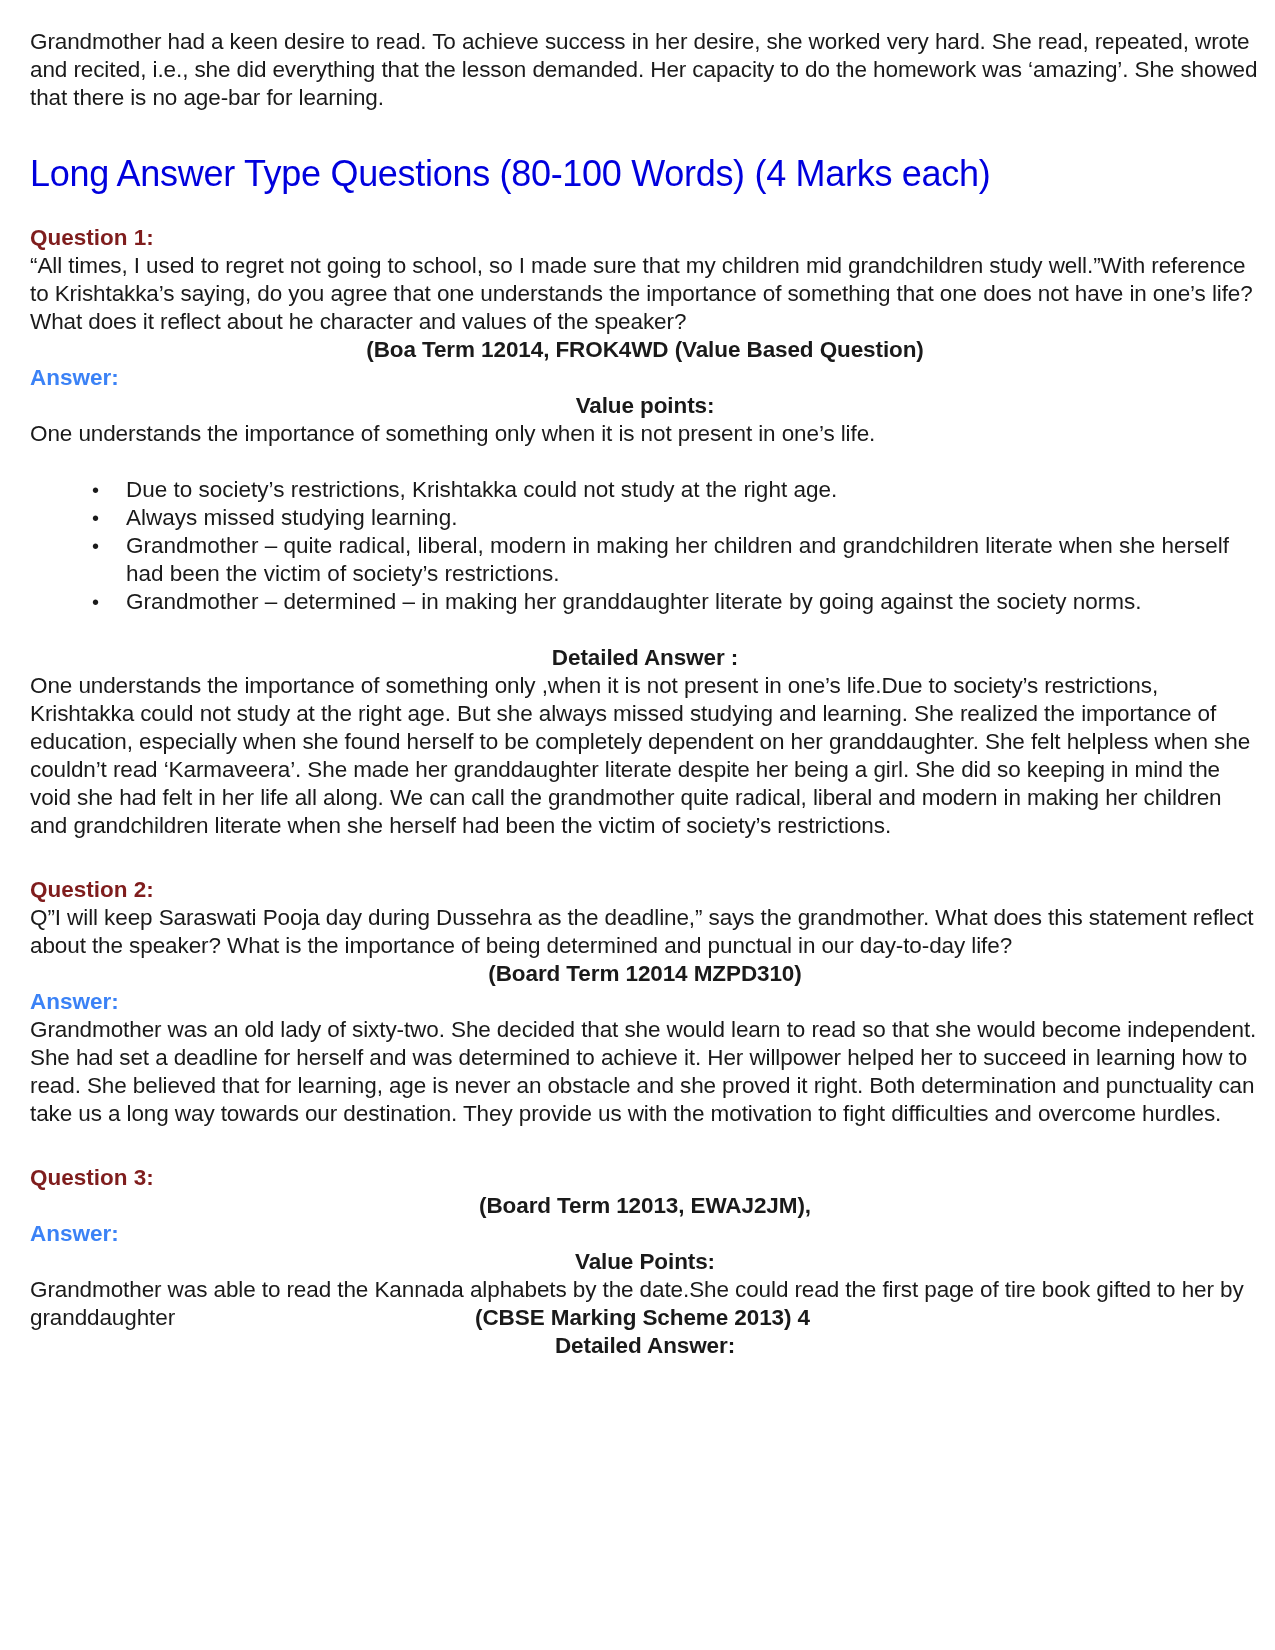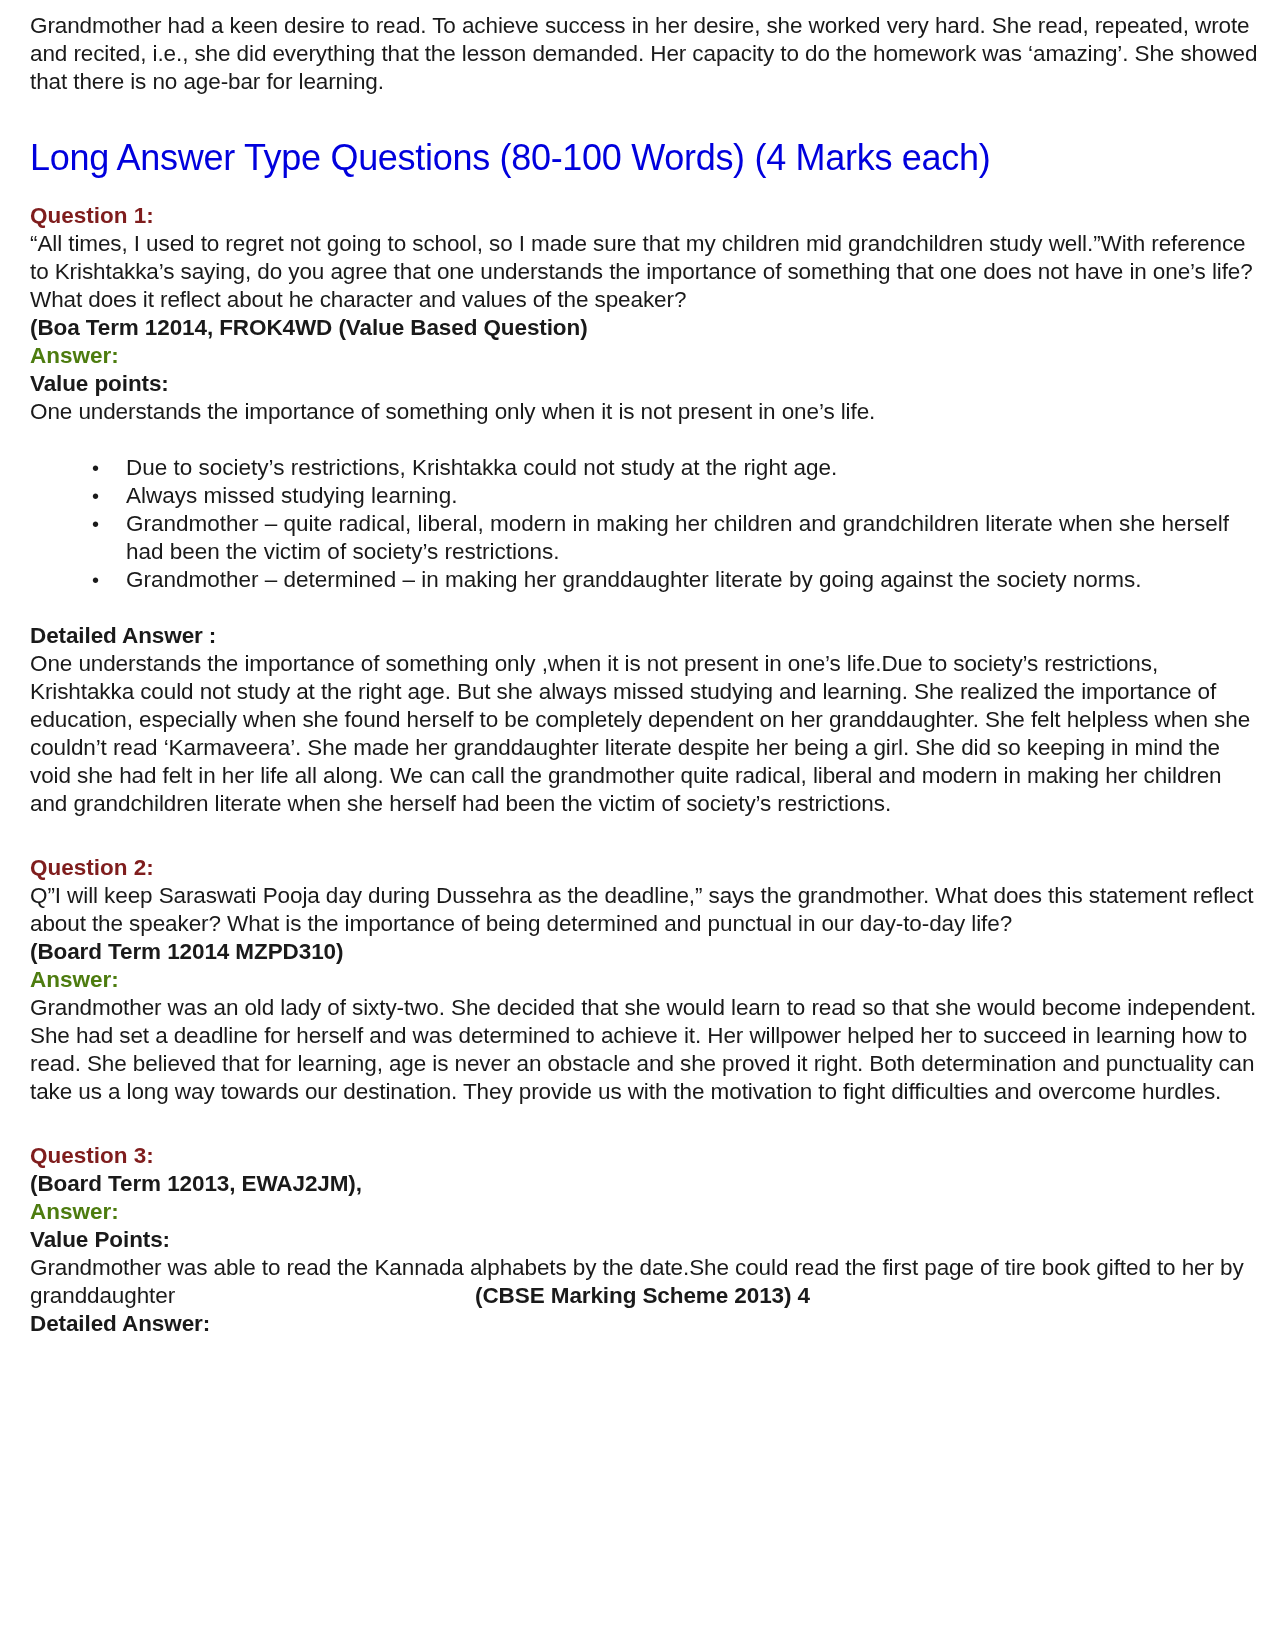--- a/index.html
+++ b/index.html
@@ -1,29 +1,29 @@
 <!DOCTYPE html>
 <html><head>
 <meta charset="utf-8">
 <style>
   html, body { margin: 0; padding: 0; background: #ffffff; }
   body {
     width: 1275px; height: 1650px; overflow: hidden; position: relative;
     font-family: "Liberation Sans", sans-serif; color: #1a1a1a;
   }
-  .page { position: absolute; left: 30px; top: 12px; width: 1230px; }
+  .page { position: absolute; left: 30px; top: 28px; width: 1230px; }
   p { margin: 0; font-size: 22.5px; line-height: 28px; letter-spacing: -0.1px; }
   .intro { margin-bottom: 40px; }
   .section-title {
-    color: #0000dd; font-size: 36px; line-height: 44px; margin: 0 0 22px 0; font-weight: normal;
+    color: #0000dd; font-size: 36px; line-height: 44px; margin: 0 0 28px 0; font-weight: normal;
     letter-spacing: -0.3px;
   }
   .q-label { color: #7f1d1d; font-weight: bold; font-size: 22.5px; line-height: 28px; }
-  .ans-label { color: #4d7c0f; font-weight: bold; font-size: 22.5px; line-height: 28px; }
-  .bold { font-weight: bold; }
+  .ans-label { color: #3b82f6; font-weight: bold; font-size: 22.5px; line-height: 28px; }
+  .bold { font-weight: bold; text-align: center; }
   ul.points { margin: 28px 0 28px 0; padding-left: 60px; list-style: none; }
   ul.points li { position: relative; font-size: 22.5px; line-height: 28px; margin-left: 36px; }
   ul.points li::before {
     content: "\2022"; position: absolute; left: -34px; top: 0; font-size: 20px;
   }
   .q-block-gap { height: 36px; }
   .ref-inline { font-weight: bold; padding-left: 300px; }
 </style>
 </head>
 <body>

